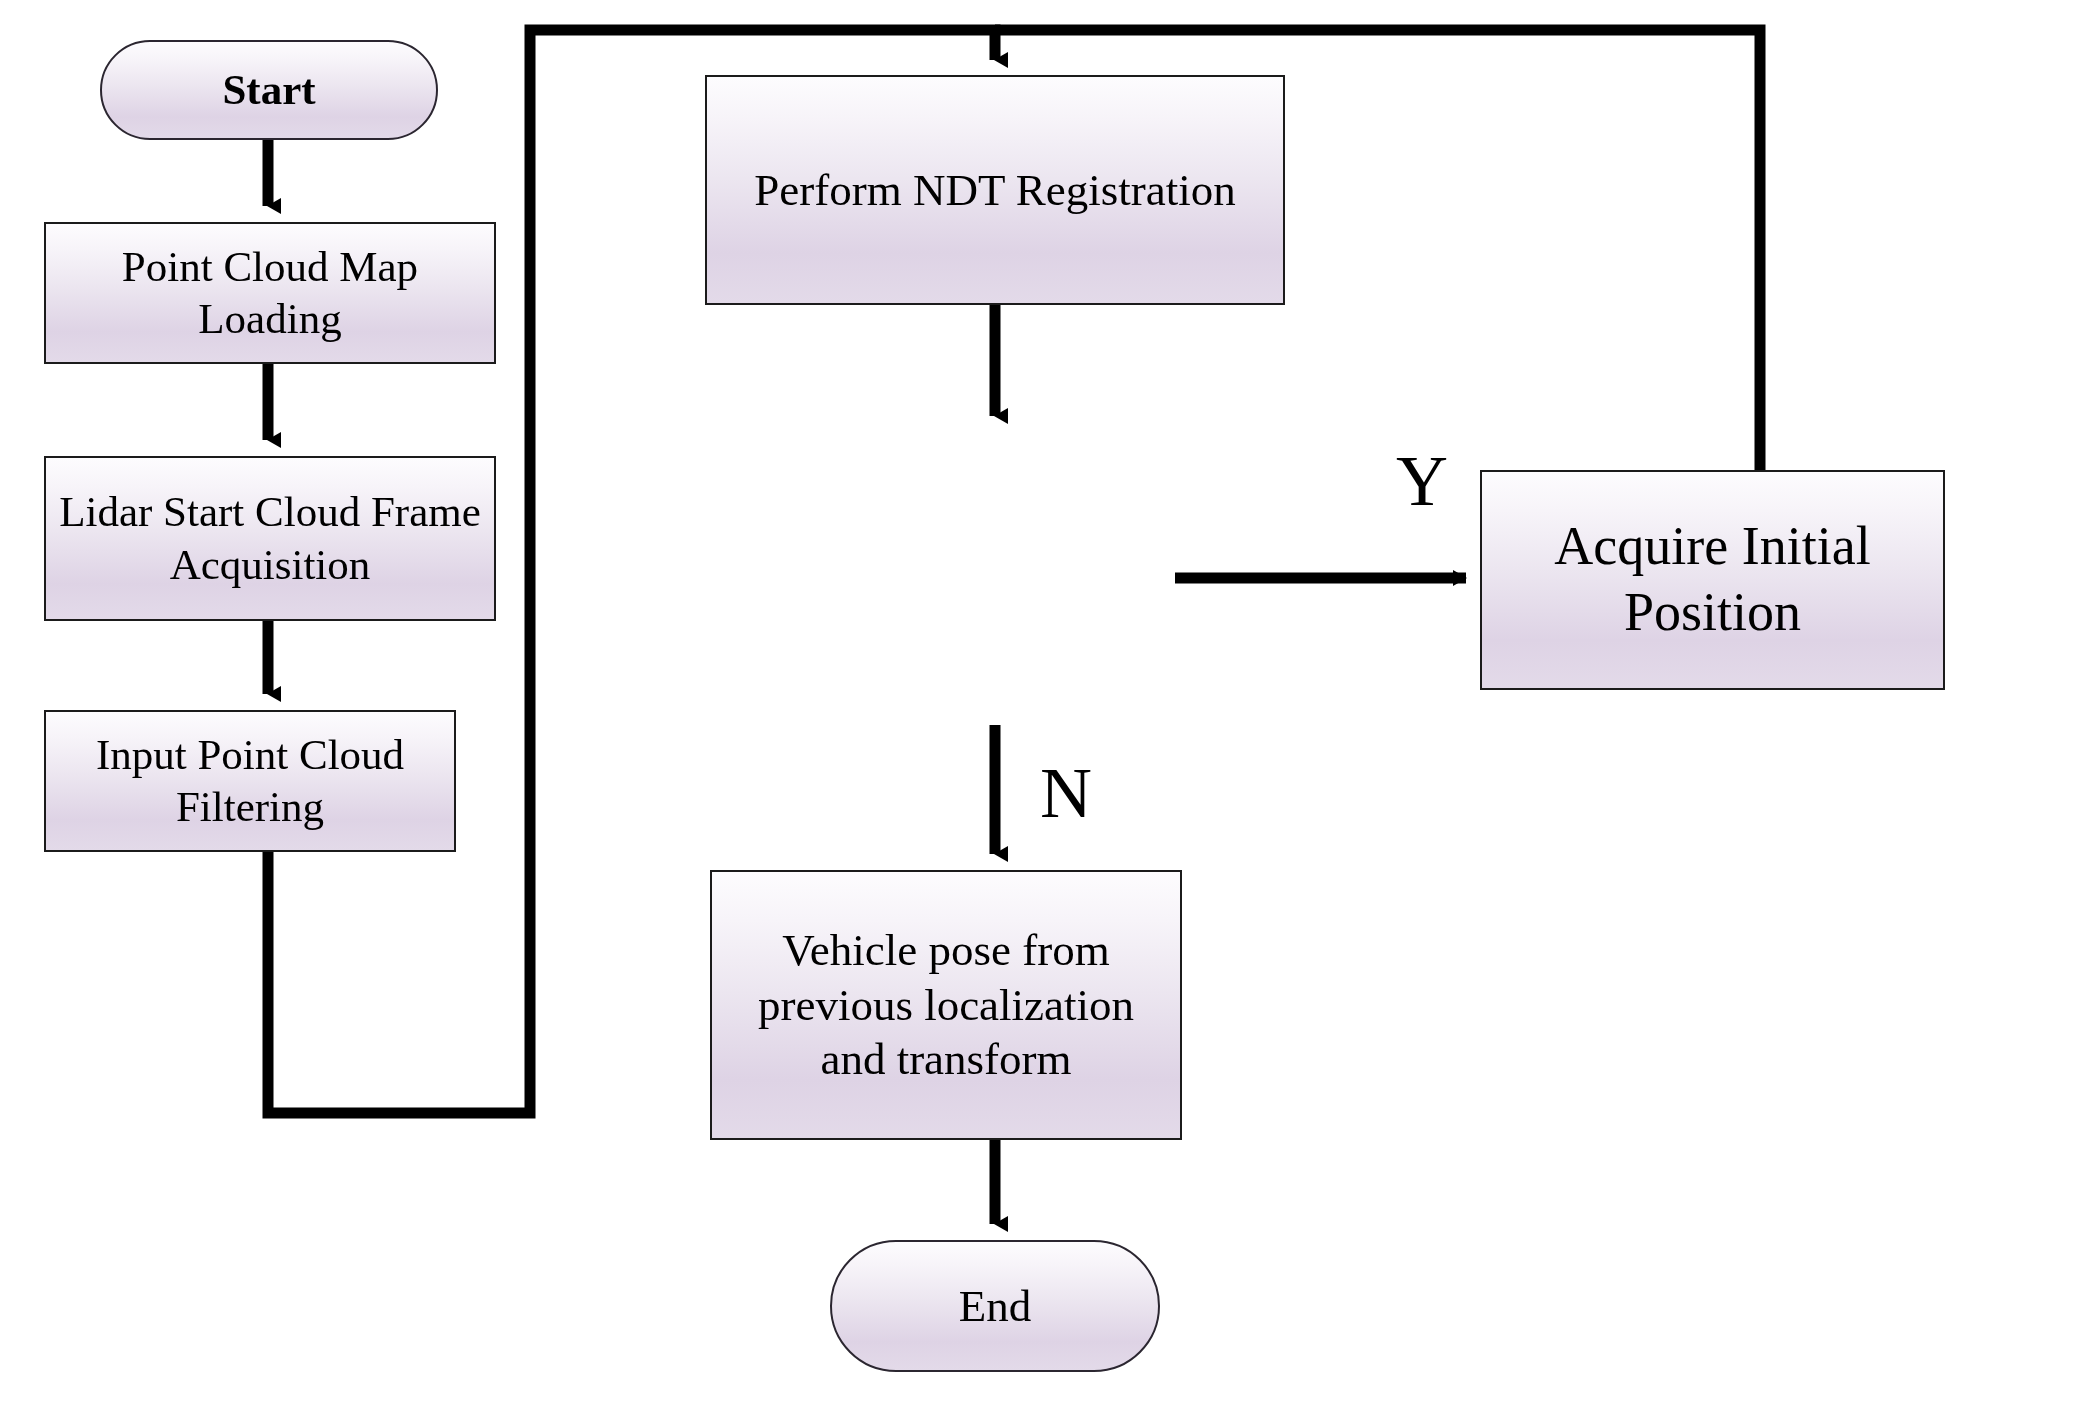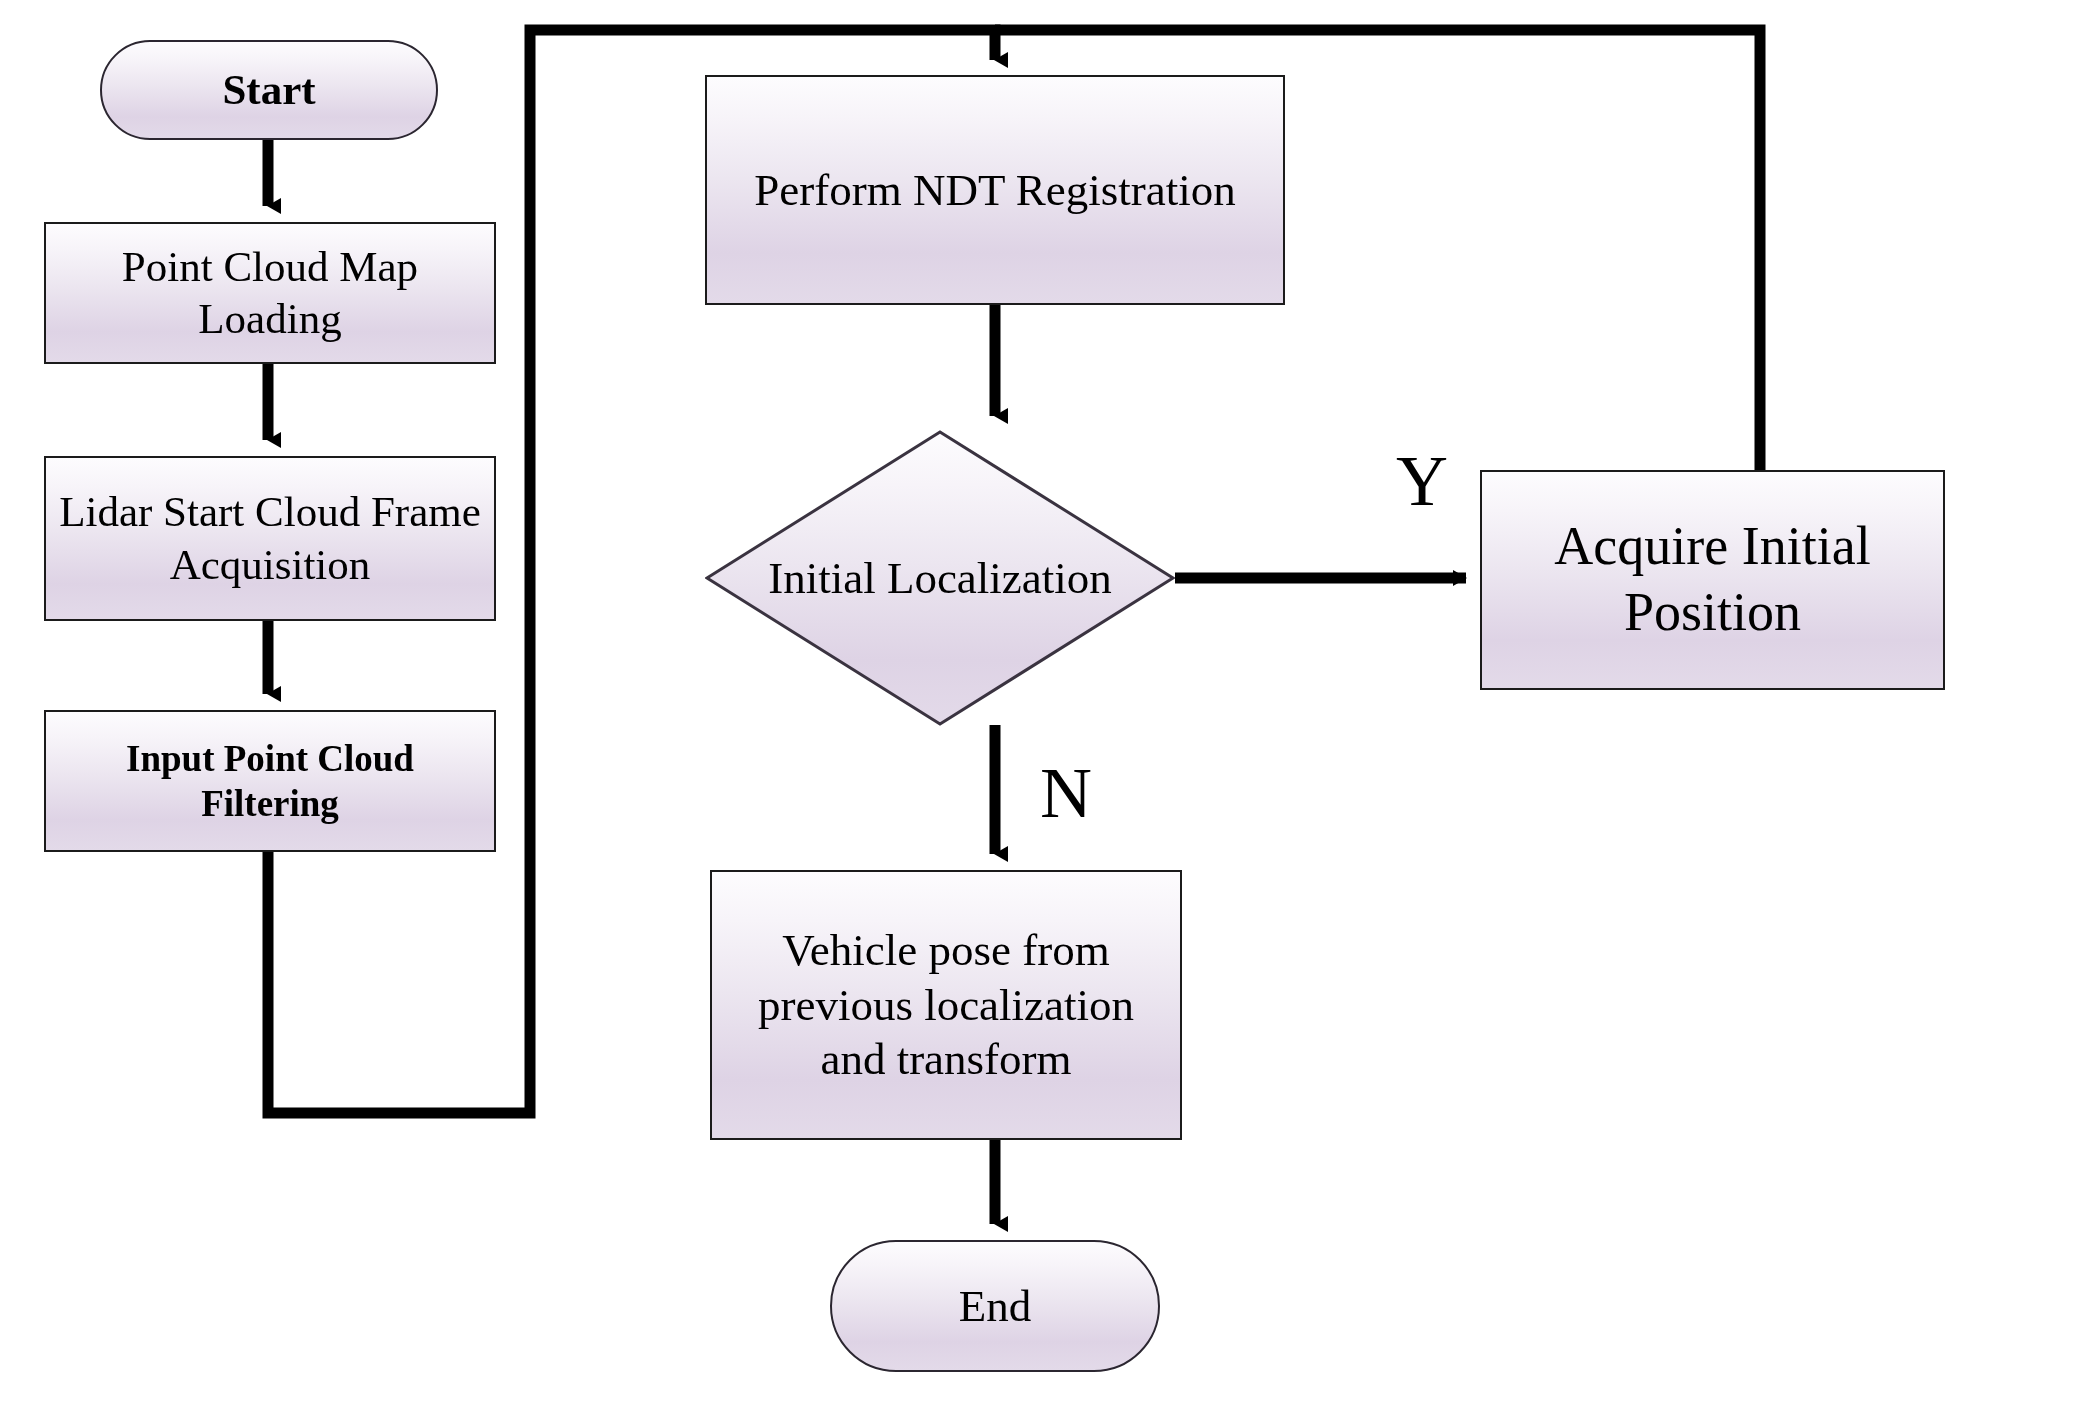--- a/index.html
+++ b/index.html
@@ -134,45 +134,28 @@
   </div>
 
   <div class="node rect" style="left:44px; top:222px; width:452px; height:142px; font-size:43px;">
     <span>Point Cloud Map Loading</span>
   </div>
 
   <div class="node rect" style="left:44px; top:456px; width:452px; height:165px; font-size:43px;">
     <span>Lidar Start Cloud Frame Acquisition</span>
   </div>
 
-  <div class="node rect" style="left:44px; top:710px; width:452px; height:142px; font-size:37px;font-weight:bold;">
+  <div class="node rect" style="left:44px; top:710px; width:412px; height:142px; font-size:43px;">
     <span>Input Point Cloud Filtering</span>
   </div>
 
   <div class="node rect" style="left:705px; top:75px; width:580px; height:230px; font-size:45px;">
     <span>Perform NDT Registration</span>
   </div>
 
-  <div class="diamond-wrap" style="left:705px; top:430px; width:470px; height:296px;">
-    <svg width="470" height="296" viewBox="0 0 470 296" xmlns="http://www.w3.org/2000/svg">
-      <defs>
-        <linearGradient id="dgrad" x1="0" y1="0" x2="0" y2="1">
-          <stop offset="0%" stop-color="#fdfcfe"></stop>
-          <stop offset="18%" stop-color="#f7f4f9"></stop>
-          <stop offset="45%" stop-color="#ece6f0"></stop>
-          <stop offset="78%" stop-color="#ded3e5"></stop>
-          <stop offset="100%" stop-color="#e3dae9"></stop>
-        </linearGradient>
-      </defs>
-      <polygon points="235,2 468,148 235,294 2,148" fill="url(#dgrad)" stroke="#3a3340" stroke-width="3"></polygon>
-    </svg>
-    <div class="diamond-label" style="font-size:45px;">
-      <span>Initial Localization</span>
-    </div>
-  </div>
 
   <div class="node rect" style="left:1480px; top:470px; width:465px; height:220px; font-size:54px;">
     <span>Acquire Initial Position</span>
   </div>
 
   <div class="node rect" style="left:710px; top:870px; width:472px; height:270px; font-size:45px;">
     <span>Vehicle pose from previous localization and transform</span>
   </div>
 
   <div class="node stadium" style="left:830px; top:1240px; width:330px; height:132px; font-size:45px;">

